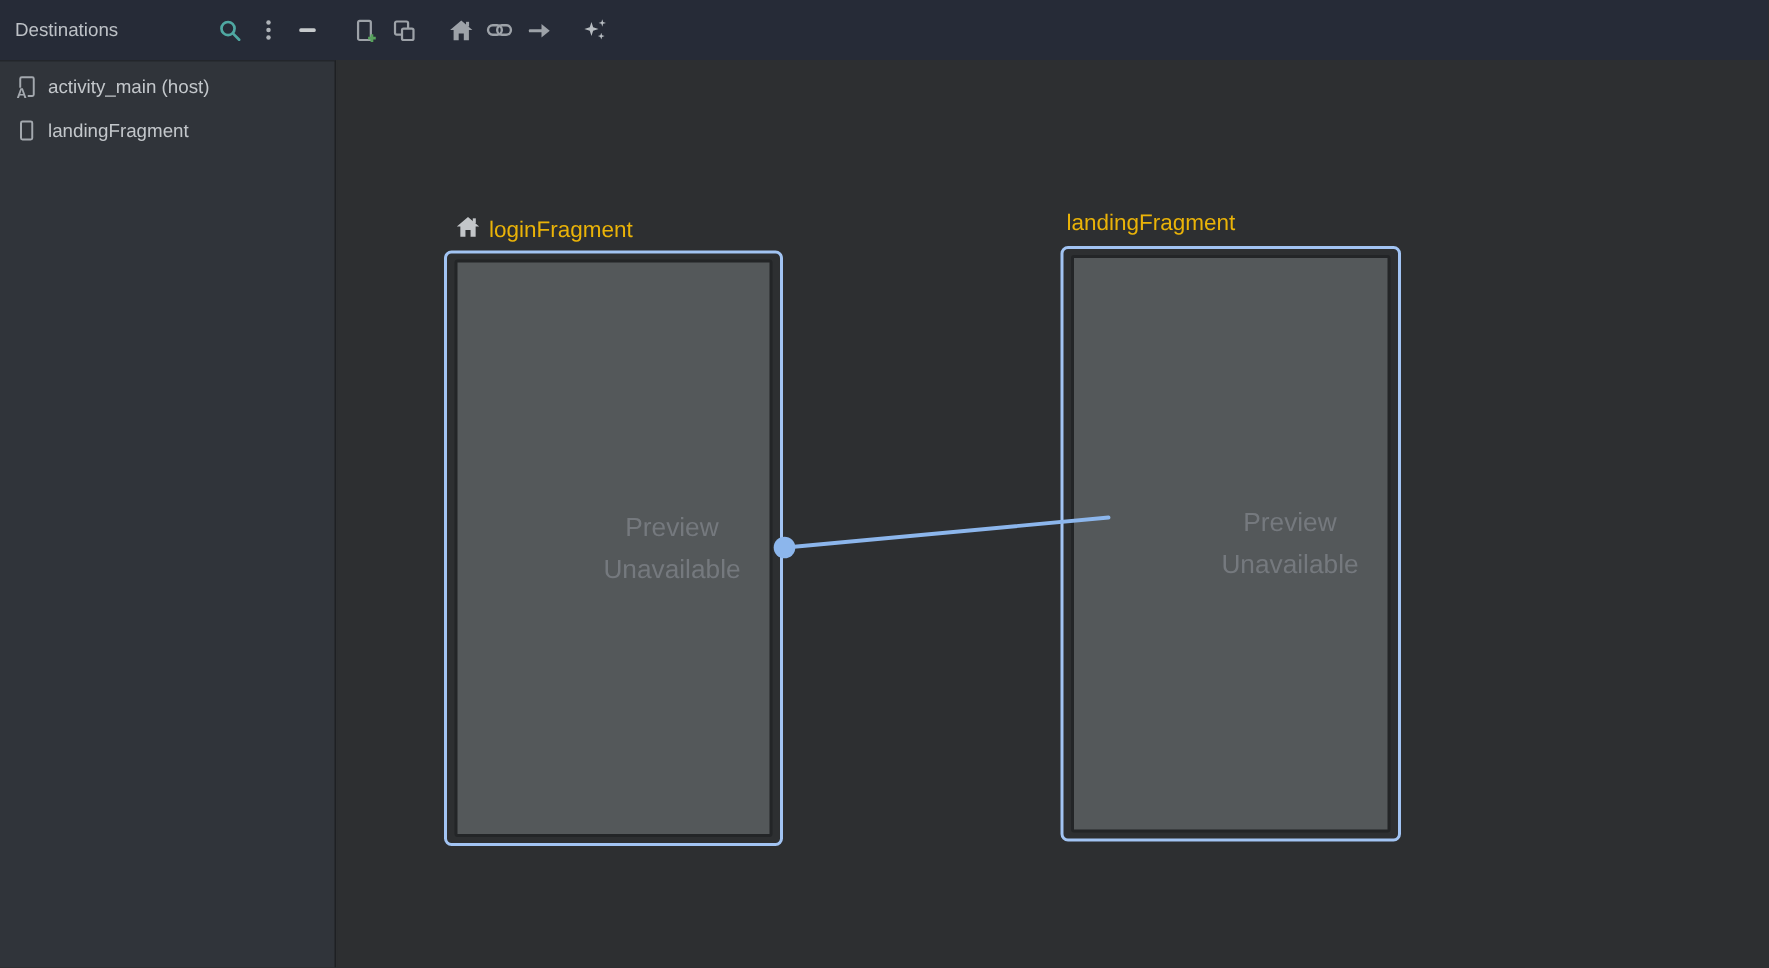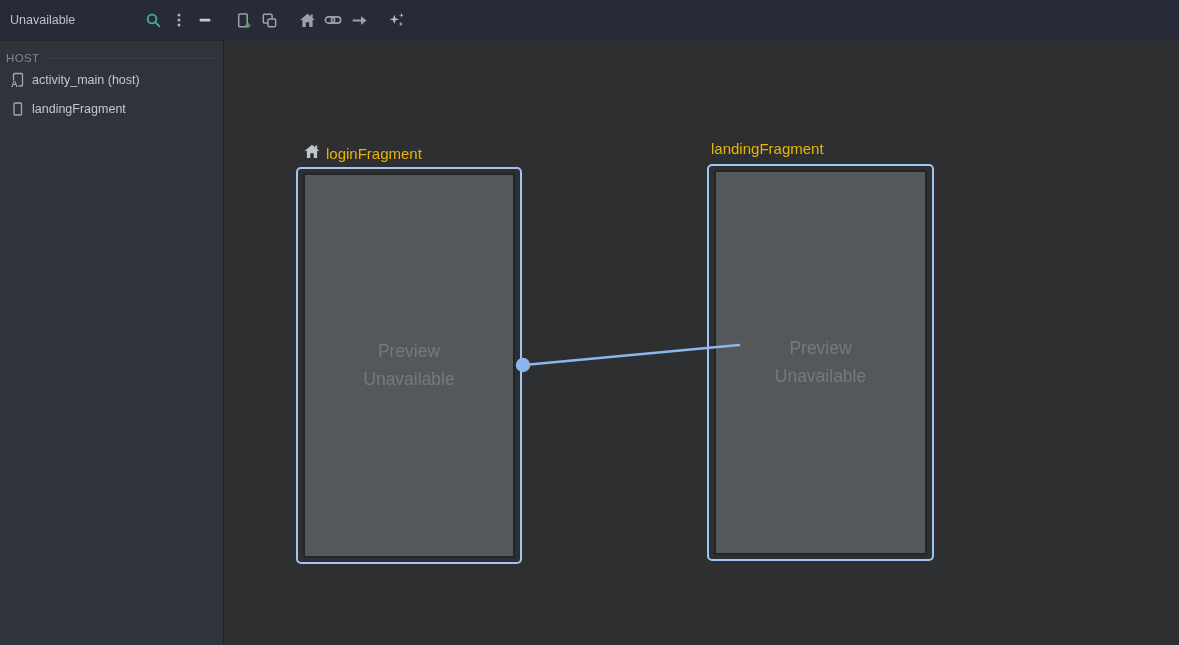--- a/index.html
+++ b/index.html
@@ -31,32 +31,32 @@
 
   
   .canvas { position:absolute; left:225px; top:40px; width:954px; height:605px;
     background:#2d2f31; }
   .dest-group { position:absolute; }
   .dest-title { position:absolute; display:flex; align-items:center; gap:5px;
     color:#eab308; font-size:15px; white-space:nowrap; }
   .sel-box { position:absolute; border:2px solid #a2c4f3; border-radius:5px; }
   .screen-card { position:absolute; left:5px; top:4px; right:5px; bottom:4px;
     background:#54585a; border:2px solid #232527; border-radius:2px;
-    display:flex; align-items:center; justify-content:center; }
+    display:flex; align-items:center; justify-content:flex-end; }
   .preview-text { width:130px; text-align:center; color:#75797e; font-size:17.5px;
     line-height:1.55; }
   .wire { position:absolute; left:0; top:0; pointer-events:none; }
 </style>
 </head>
 <body>
 
 <div id="app">
 
   <div class="topbar">
-    <div class="panel-title">Unavailable</div>
+    <div class="panel-title">Destinations</div>
 
     <div class="tb-icons">
       <div class="tb-btn">
         <svg width="17" height="17" viewBox="0 0 16 16">
           <circle cx="6.6" cy="6.6" r="4.1" fill="none" stroke="#4fa8a2" stroke-width="1.7"></circle>
           <line x1="9.8" y1="9.8" x2="13.6" y2="13.6" stroke="#4fa8a2" stroke-width="1.7" stroke-linecap="round"></line>
         </svg>
       </div>
       <div class="tb-btn">
         <svg width="16" height="16" viewBox="0 0 16 16" fill="#aeb3b8">
@@ -110,24 +110,20 @@
           <path d="M12 1.6 L12.5 3.3 L14.2 3.8 L12.5 4.3 L12 6 L11.5 4.3 L9.8 3.8 L11.5 3.3 Z"></path>
           <path d="M11.4 9.6 L11.9 11.1 L13.4 11.6 L11.9 12.1 L11.4 13.6 L10.9 12.1 L9.4 11.6 L10.9 11.1 Z"></path>
         </svg>
       </div>
     </div>
   </div>
 
   <div class="sidebar">
     <div class="list-pad"></div>
 
-    <div class="section-head">
-      <span class="section-label">HOST</span>
-      <span class="section-rule"></span>
-    </div>
 
     <div class="dest-item">
       <span class="di-icon">
         <svg width="15" height="16" viewBox="0 0 15 16">
           <rect x="3.5" y="1.5" width="9" height="12.5" rx="1" fill="none" stroke="#a3a8ae" stroke-width="1.3"></rect>
           <rect x="0.5" y="8.5" width="8" height="7.5" fill="#30343a"></rect>
           <text x="1" y="15.4" font-size="9.5" font-family="Liberation Sans, sans-serif" fill="#a3a8ae" font-weight="bold">A</text>
         </svg>
       </span>
       <span>activity_main (host)</span>

